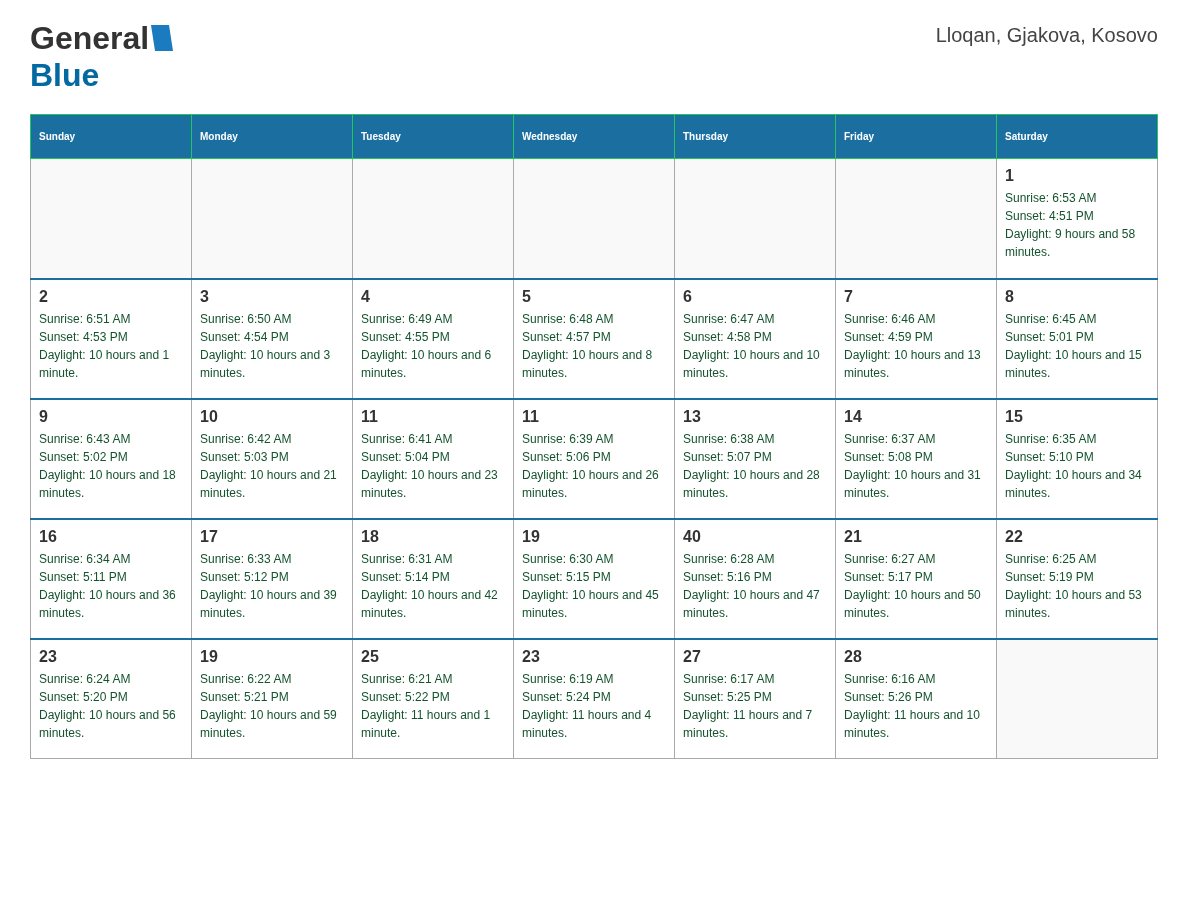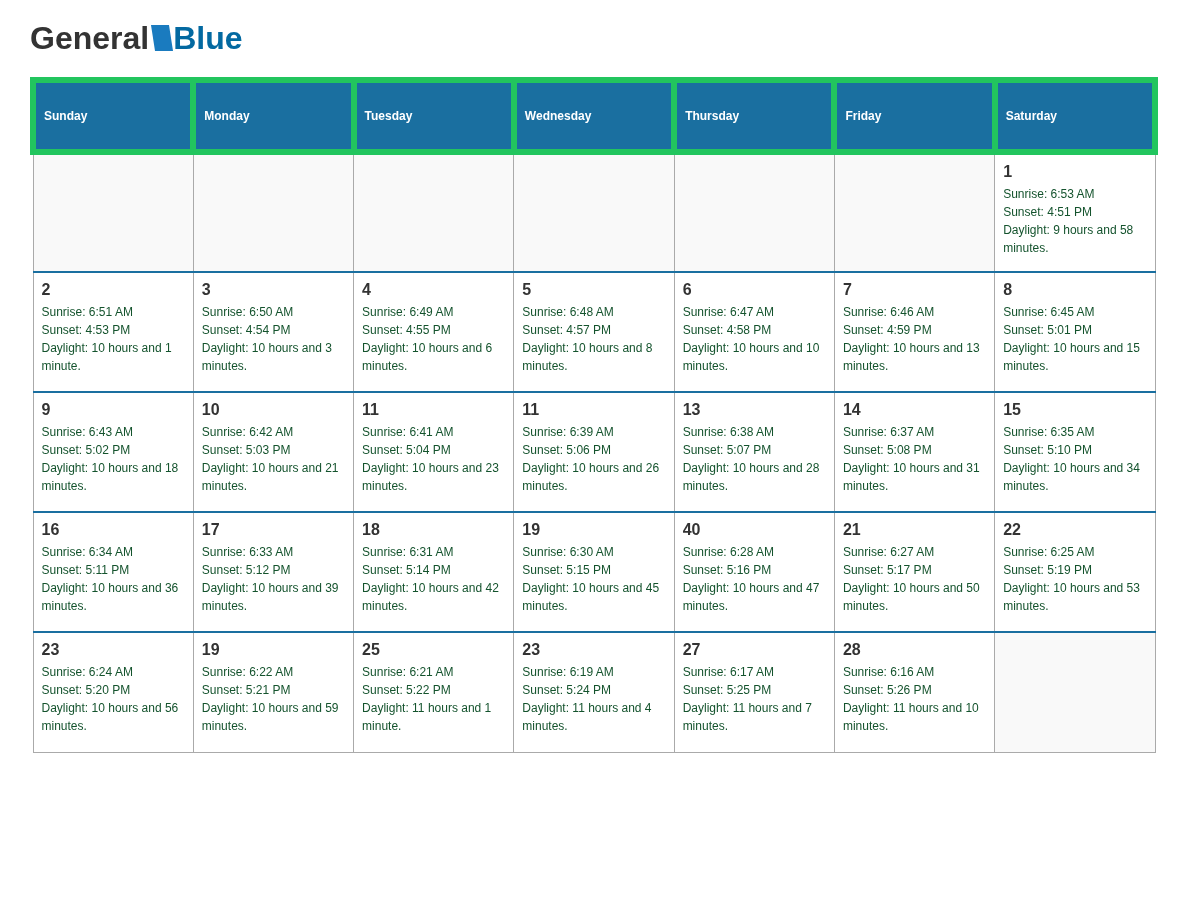--- a/index.html
+++ b/index.html
@@ -10,21 +10,21 @@
       color: #333;
     }
     .header {
       display: flex;
       justify-content: space-between;
       align-items: flex-start;
       margin-bottom: 20px;
     }
     .logo {
       display: flex;
-      flex-direction: row;
+      flex-direction: column;
       align-items: flex-start;
     }
     .logo-line {
       display: flex;
       align-items: center;
     }
     .title-block {
       text-align: right;
     }
     .month-title {
@@ -38,25 +38,25 @@
       color: #444;
       margin-top: 4px;
     }
     .calendar {
       width: 100%;
       border-collapse: collapse;
     }
     .calendar th {
       background-color: #1a6fa0;
       color: #fff;
-      padding: 26px 8px;
-      font-size: 12px;
+      padding: 16px 8px;
+      font-size: 10px;
       font-weight: bold;
       text-align: left;
-      border: 6px solid #22c55e;
+      border: 1px solid #22c55e;
     }
     .calendar td {
       vertical-align: top;
       border: 1px solid #aaa;
       padding: 8px 8px 10px 8px;
       width: calc(100% / 7);
       min-height: 110px;
       height: 120px;
     }
     .day-number {
@@ -88,20 +88,21 @@
         <svg width="22" height="26" viewBox="0 0 22 26">
           <polygon points="0,0 18,0 22,26 4,26" fill="#1a7bbf"></polygon>
         </svg>
       </span>
     </div>
     <div>
       <span style="font-size:32px;font-weight:bold;color:#0369a1;font-family:Arial,sans-serif;">Blue</span>
     </div>
   </div>
   <div class="title-block">
+    <div class="subtitle">Lloqan, Gjakova, Kosovo</div>
   </div>
 </div>
 
 <table class="calendar">
   <thead>
     <tr>
       <th>Sunday</th>
       <th>Monday</th>
       <th>Tuesday</th>
       <th>Wednesday</th>

